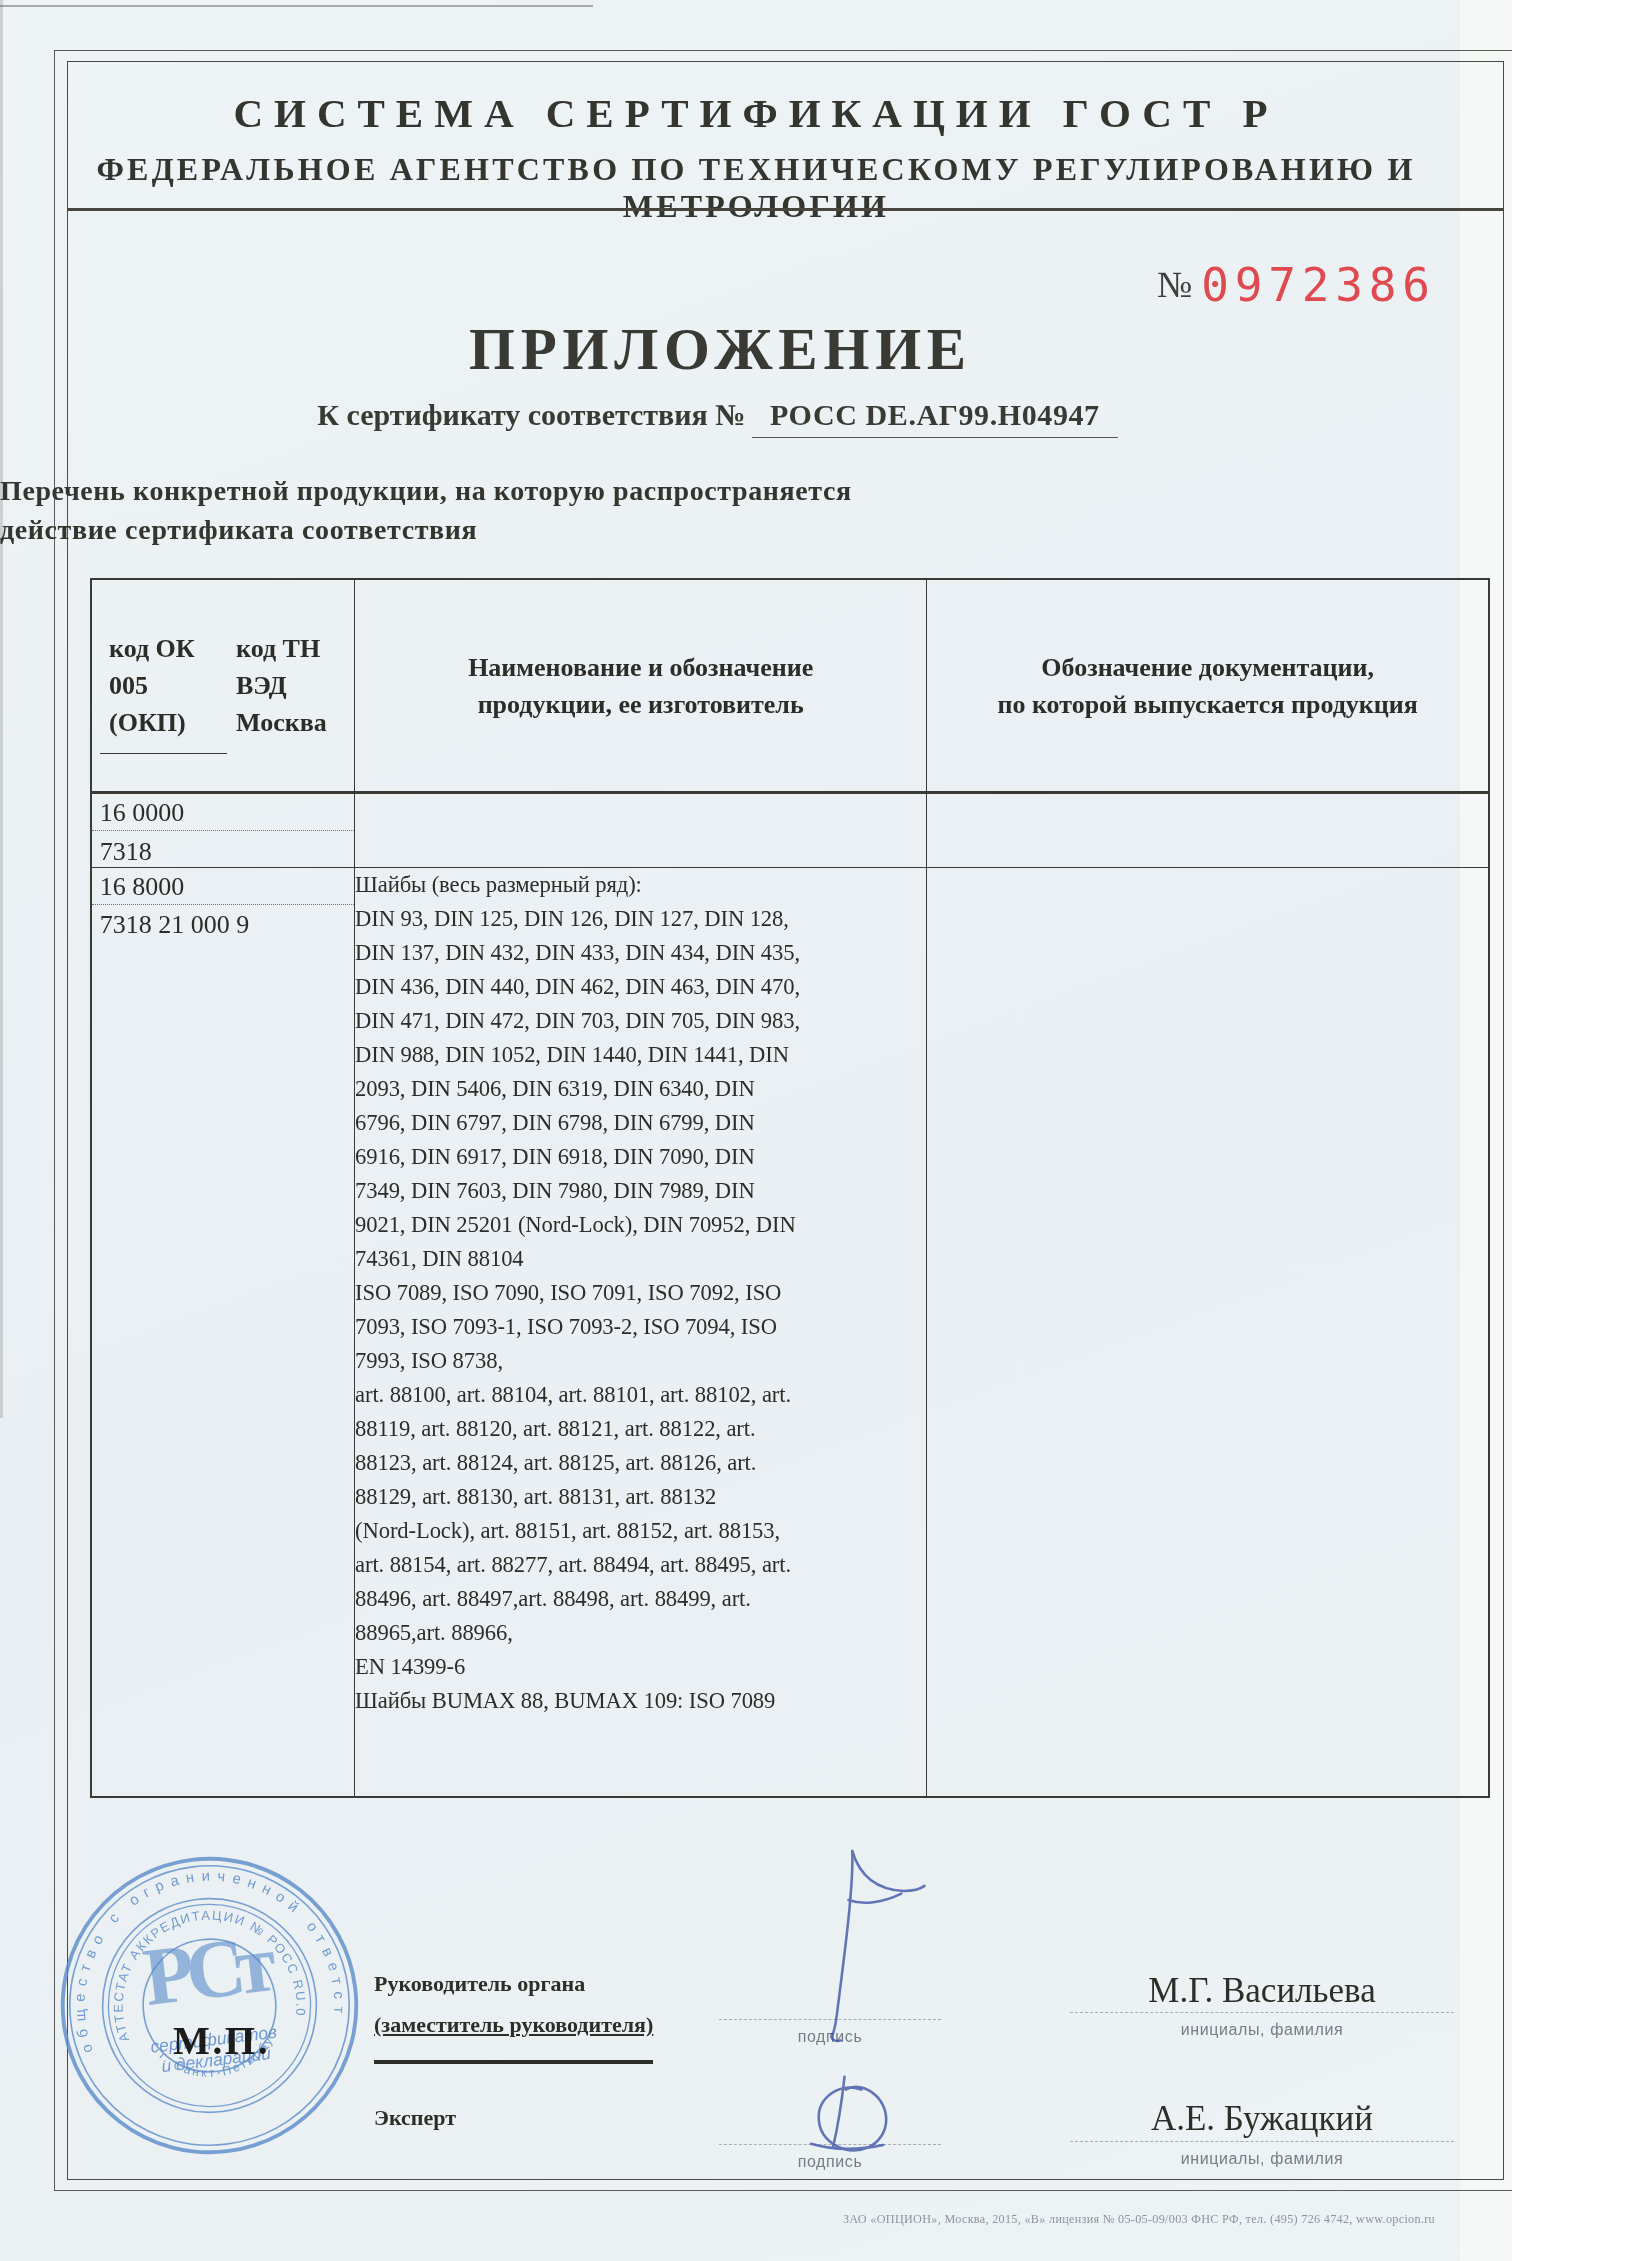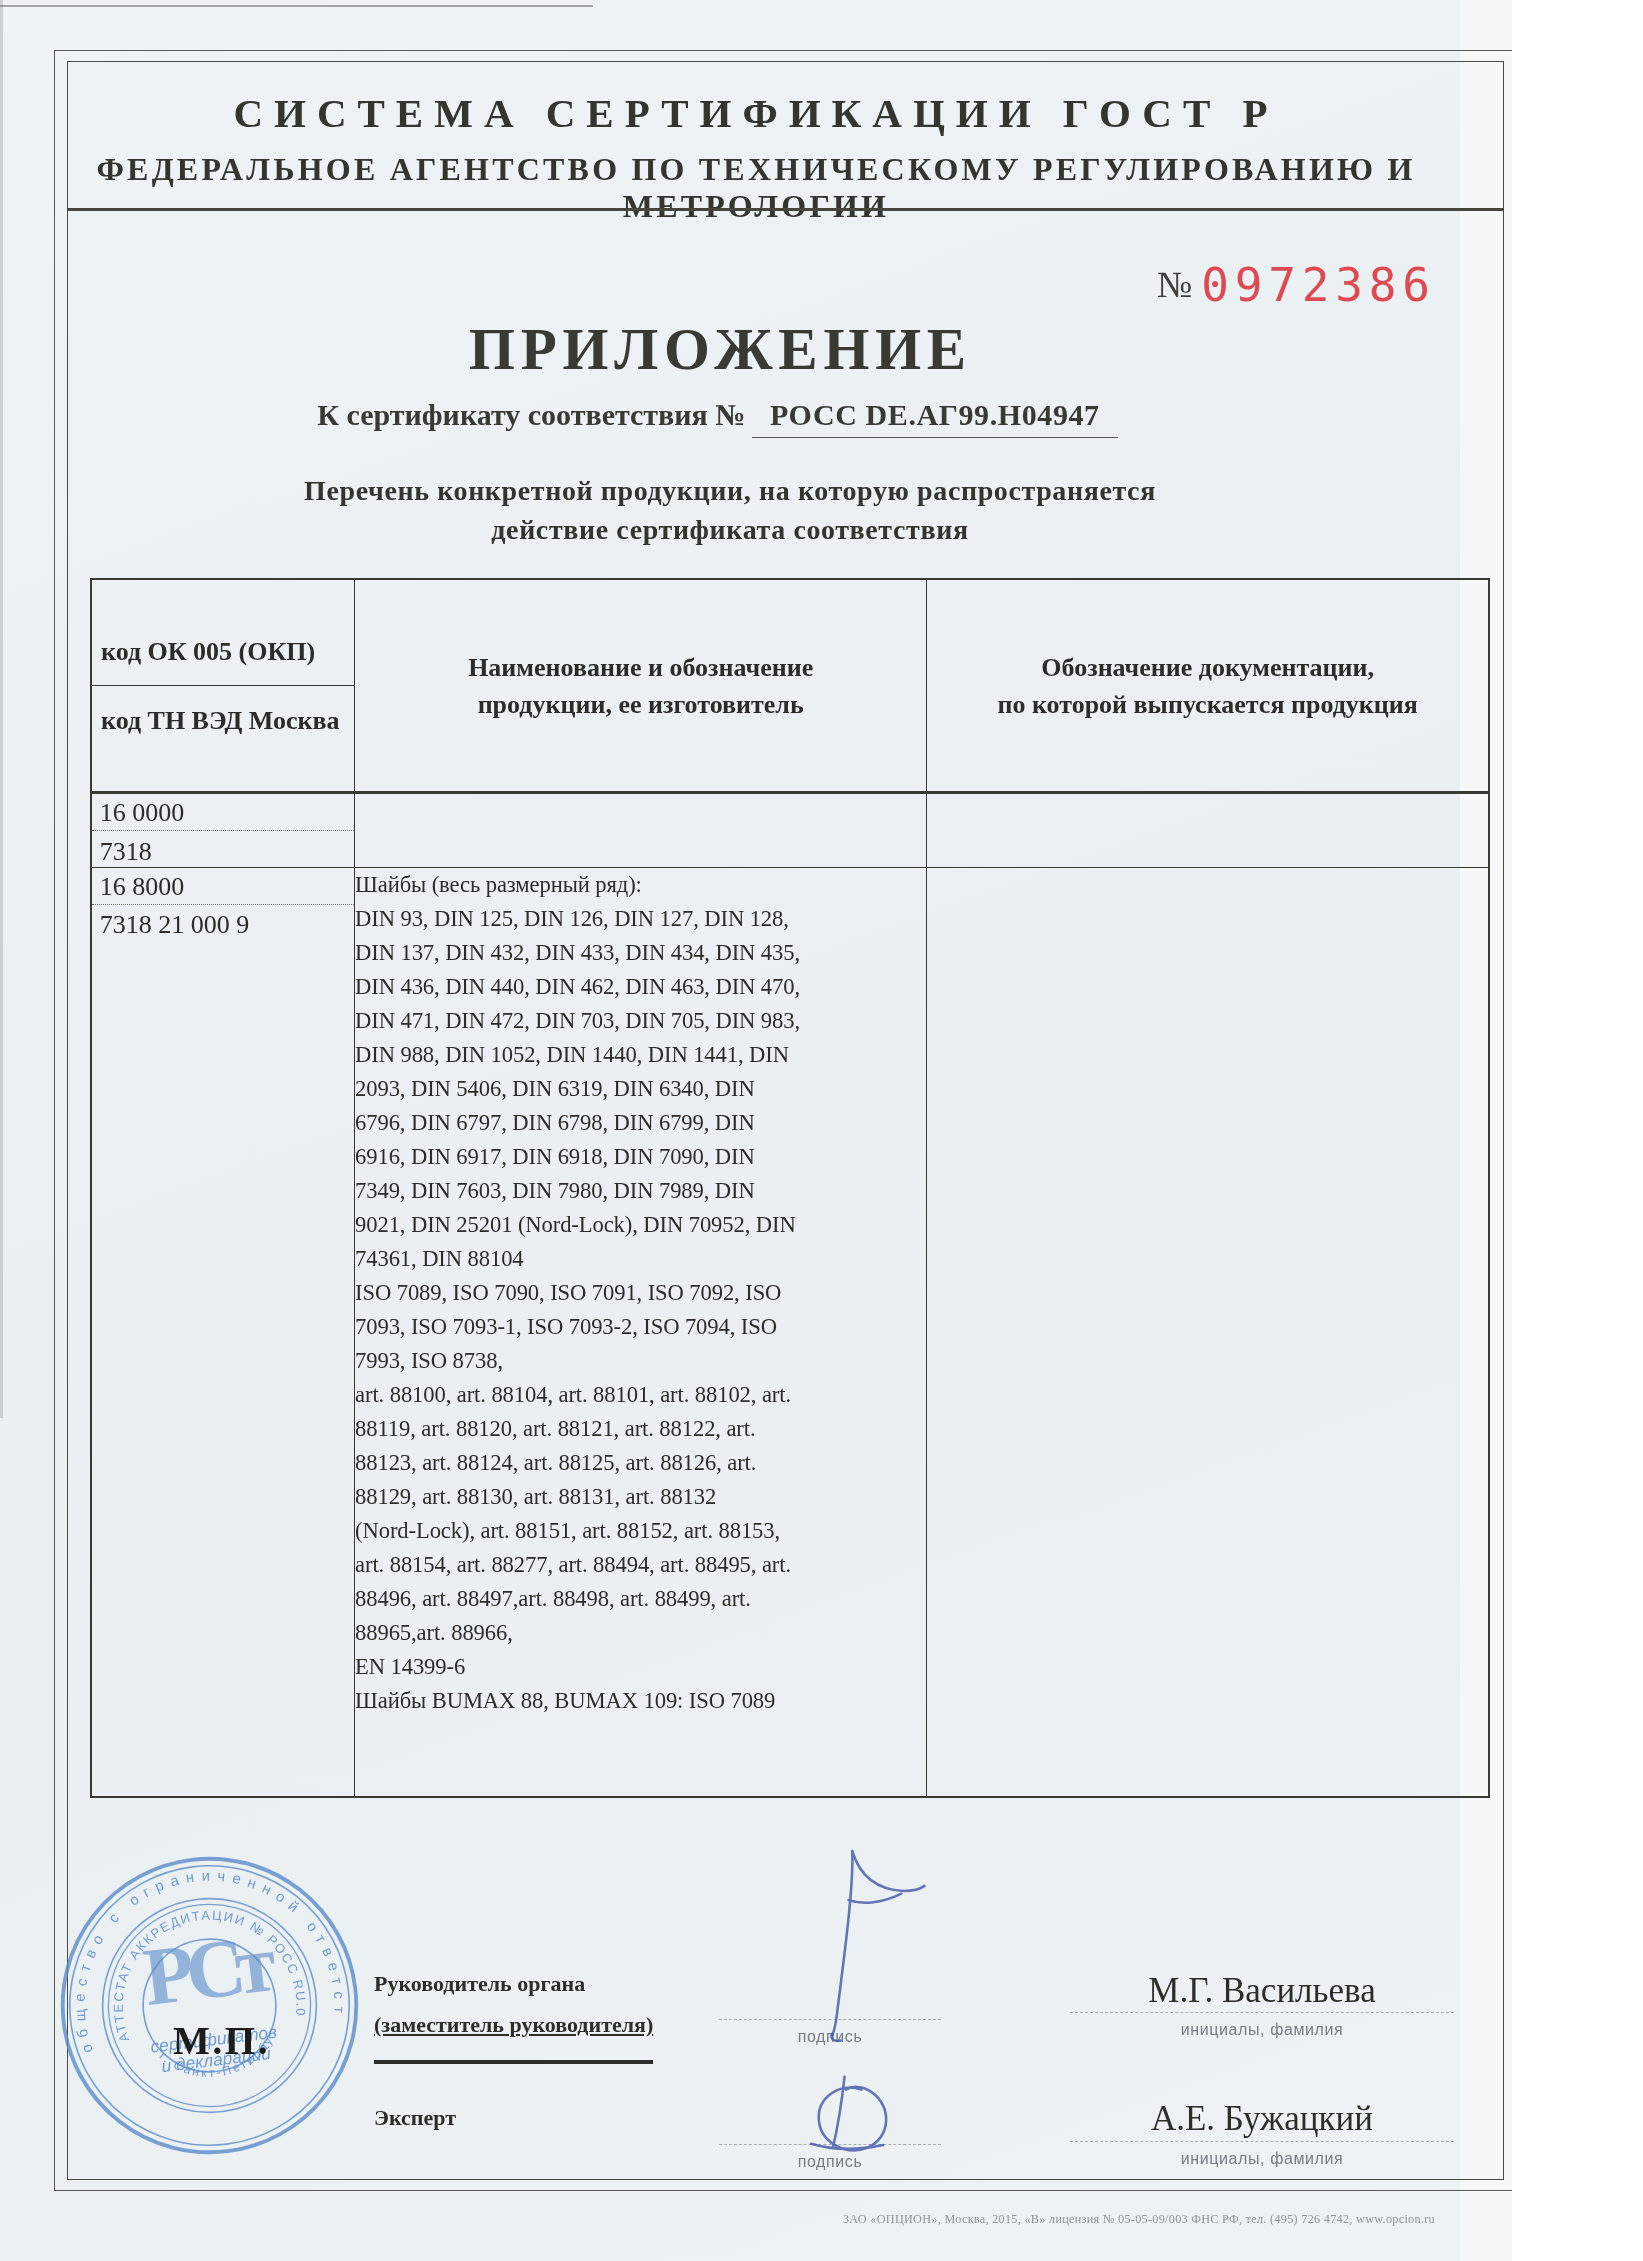--- a/index.html
+++ b/index.html
@@ -17,26 +17,26 @@
   .hdr-rule{position:absolute;left:68px;top:208px;width:1436px;height:3.2px;background:#46463f;}
 
   .blank-no{position:absolute;left:1157px;top:258px;white-space:nowrap;}
   .blank-no .pfx{font-size:37px;color:#3f3f3c;vertical-align:3.9px;}
   .blank-no .digits{font-family:"DejaVu Sans Mono",monospace;font-size:46px;letter-spacing:5.8px;color:#de4a50;margin-left:9px;}
 
   .doc-title{position:absolute;left:0;right:71px;top:315px;text-align:center;font-weight:bold;font-size:59px;letter-spacing:5.8px;color:#3a3a34;}
   .cert-line{position:absolute;left:0;right:77px;top:398px;text-align:center;font-weight:bold;font-size:30px;color:#3a3a34;white-space:nowrap;}
   .cert-line .val{display:inline-block;border-bottom:1.9px solid #55554e;padding:0 18px 5.2px 18px;margin-left:6.4px;letter-spacing:0.6px;}
 
-  .subtitle{position:absolute;left:0;right:52px;top:471px;text-align:center;font-weight:bold;font-size:28px;line-height:39px;letter-spacing:0.6px;white-space:pre-line;color:#35352f;}
+  .subtitle{position:absolute;left:0;right:52px;top:471px;font-weight:bold;font-size:28px;line-height:39px;letter-spacing:0.6px;white-space:pre-line;color:#35352f;}
 
   table.products{position:absolute;left:90px;top:578px;width:1400px;border-collapse:collapse;table-layout:fixed;border:2.6px solid #3a3a35;}
   table.products th,table.products td{border:1.9px solid #3a3a35;padding:0;vertical-align:top;}
   table.products thead th{border-bottom-width:3.2px;height:137px;vertical-align:middle;font-weight:bold;font-size:26px;line-height:37px;text-align:center;white-space:pre-line;}
-  .hc1{display:flex;flex-direction:column;height:137px;text-align:left;}
+  .hc1{display:flex;flex-direction:row;height:137px;text-align:left;padding-left:8px;}
   .hc1 .t{flex:1;display:flex;align-items:center;padding-left:9px;border-bottom:1.3px solid #3a3a35;}
   .hc1 .b{flex:1;display:flex;align-items:center;padding-left:9px;}
   tr.r1 td{height:66px;border-bottom-width:1.9px;}
   tr.r2 td{height:928px;}
   .code-top{padding:3.9px 5.2px 2.6px 7.7px;font-size:26px;line-height:30px;border-bottom:1.9px dotted #76766e;}
   .code-bot{padding:5.2px 5.2px 0 7.7px;font-size:26px;line-height:30px;}
   .product-cell{padding:6.4px 3.9px 0 7.7px;font-size:22.6px;line-height:34px;letter-spacing:-0.1px;white-space:pre-wrap;}
 
   .stamp{position:absolute;left:55px;top:1851px;width:309px;height:309px;transform:rotate(-7deg);}
   .mp{position:absolute;left:173px;top:2018px;font-size:39px;font-weight:bold;color:#1c1c1a;letter-spacing:2.6px;}

